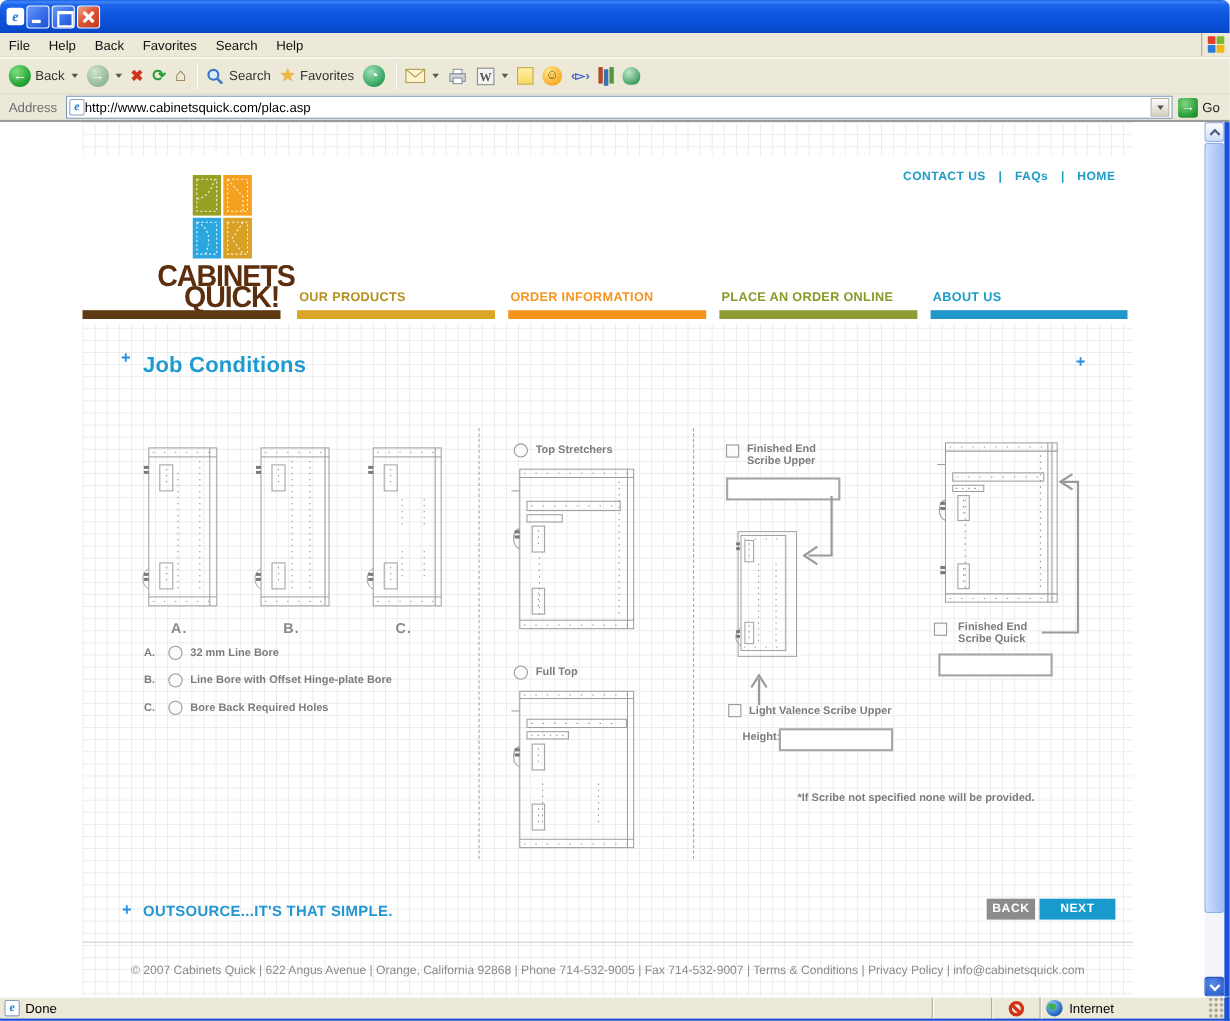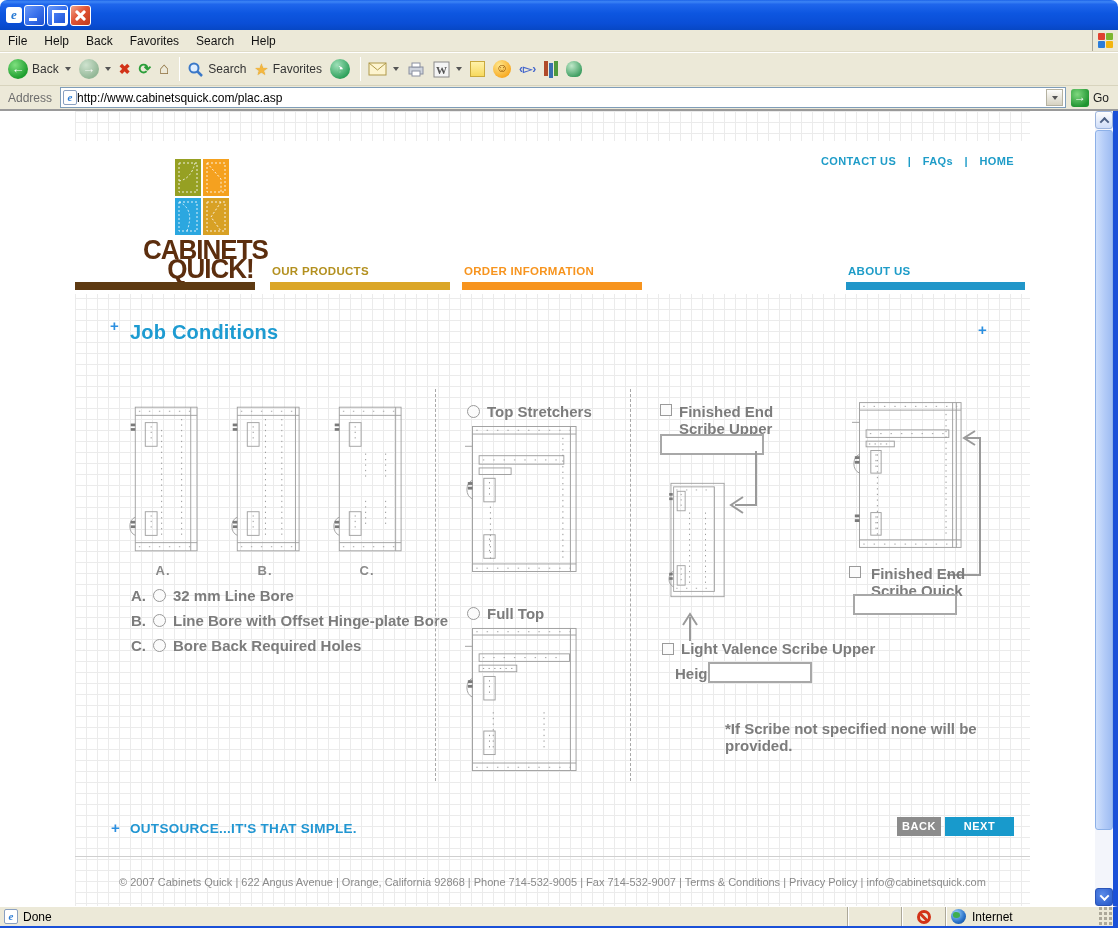--- a/index.html
+++ b/index.html
@@ -80,21 +80,21 @@
   .tabs { position:absolute; left:0; top:152px; width:955px; height:30px; }
   .tabcell { position:absolute; top:0; width:180px; height:30px; font-size:11.5px; font-weight:bold; letter-spacing:.3px; }
   .tabcell .bar { position:absolute; left:0; right:0; top:19px; height:8px; }
   .tabcell .lbl { position:absolute; left:2px; top:2px; }
 
   .plus { color:#2b8fe0; font-weight:bold; font-size:15px; }
   .jobhead { position:absolute; left:55px; top:210px; font-size:20px; font-weight:bold; color:#1d9bd1; letter-spacing:.2px; }
   .plus-left { position:absolute; left:35px; top:206px; }
   .plus-right { position:absolute; left:903px; top:210px; }
 
-  .gtext { color:#7c7c7c; font-weight:bold; font-size:15px; }
+  .gtext { color:#7c7c7c; font-weight:bold; font-size:10px; }
   .radio { width:13px; height:13px; border:1px solid #9a9a9a; border-radius:50%; background:#fbfbfb; display:inline-block; }
   .checkbox { width:12px; height:12px; border:1px solid #9a9a9a; background:#fbfbfb; display:inline-block; }
   .tinput { position:absolute; background:#fff; border:2px solid #a8a8a8; height:21px; width:104px; font-size:12px; padding:0 3px;
     font-family:"Liberation Sans",sans-serif; outline:none; }
 
   .divider { position:absolute; top:278px; height:392px; border-left:1px dashed #a8a8a8; }
 
   .cab { position:absolute; }
   .cab svg { overflow:visible; display:block; }
   .ln { stroke:#9e9e9e; fill:none; stroke-width:1; }
@@ -304,20 +304,24 @@
         <div class="tabcell" style="left:0">
           <div class="bar" style="background:#5e3a12"></div>
         </div>
         <div class="tabcell" style="left:195px;color:#b3901f">
           <div class="lbl">OUR PRODUCTS</div>
           <div class="bar" style="background:#dba627"></div>
         </div>
         <div class="tabcell" style="left:387px;color:#f7941e">
           <div class="lbl">ORDER INFORMATION</div>
           <div class="bar" style="background:#f7941e"></div>
+        </div>
+        <div class="tabcell" style="left:579px;color:#8a9a28">
+          <div class="lbl">PLACE AN ORDER ONLINE</div>
+          <div class="bar" style="background:#8f9c33"></div>
         </div>
         <div class="tabcell" style="left:771px;width:179px;color:#1e9cc8">
           <div class="lbl">ABOUT US</div>
           <div class="bar" style="background:#2196c9"></div>
         </div>
       </div>
 
       <span class="plus plus-left">+</span>
       <div class="jobhead">Job Conditions</div>
       <span class="plus plus-right">+</span>

